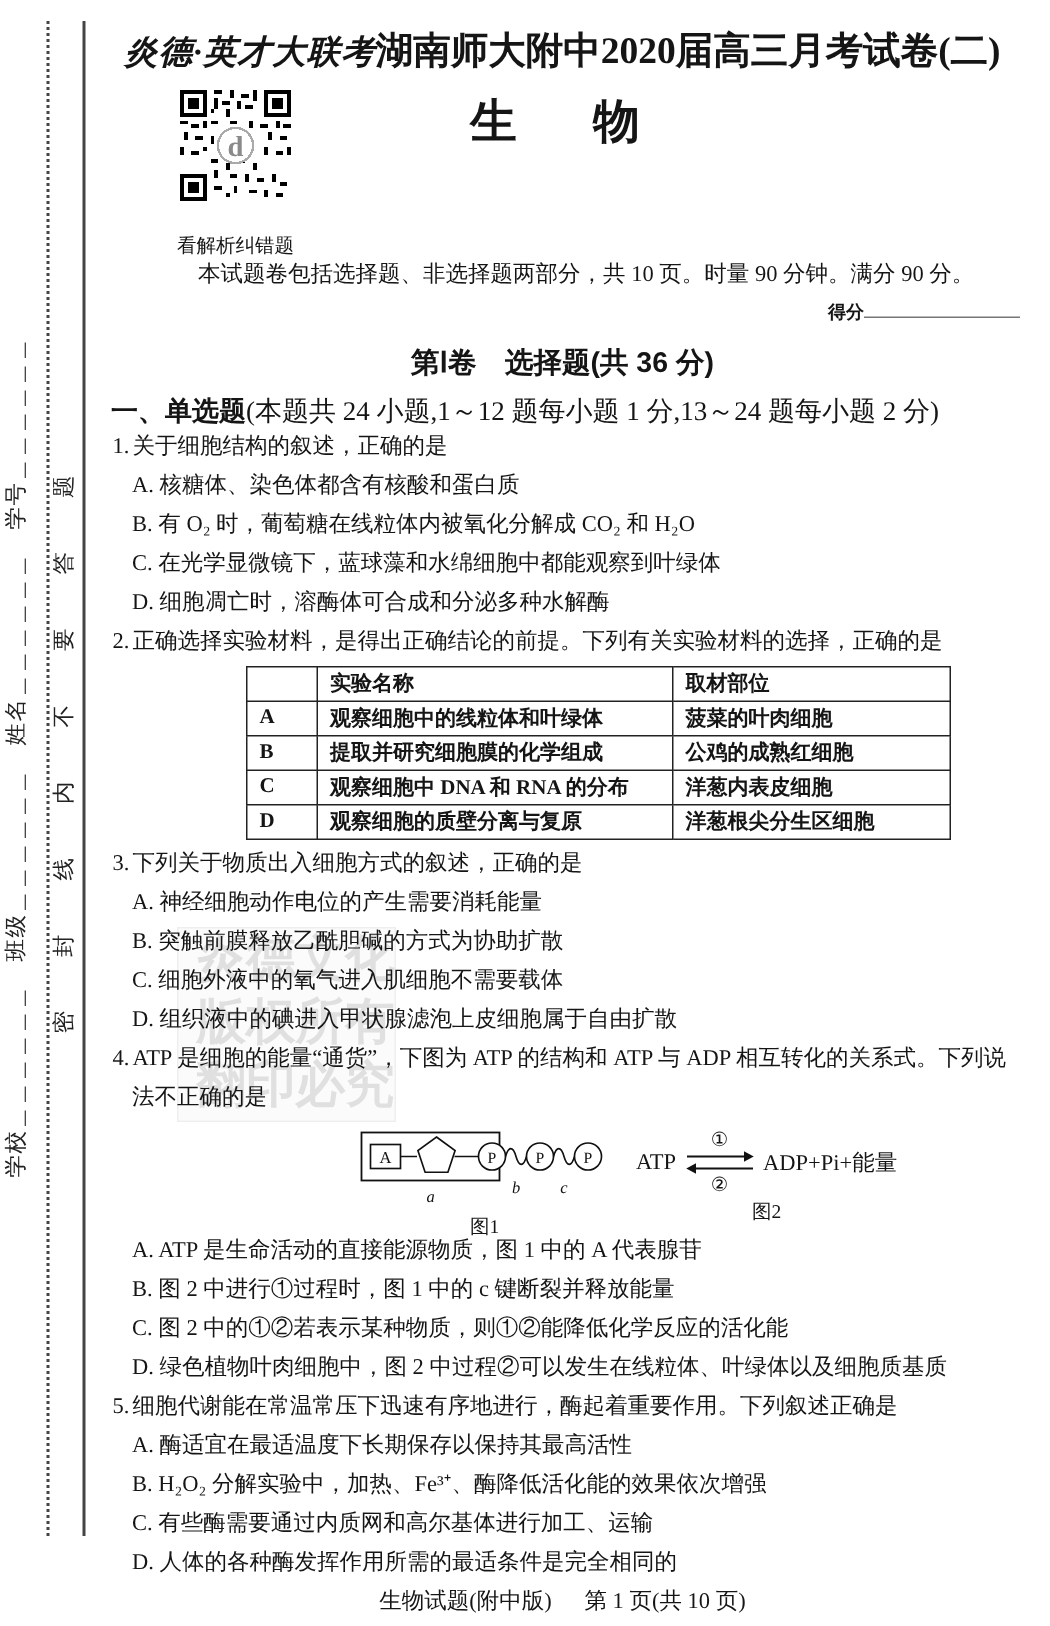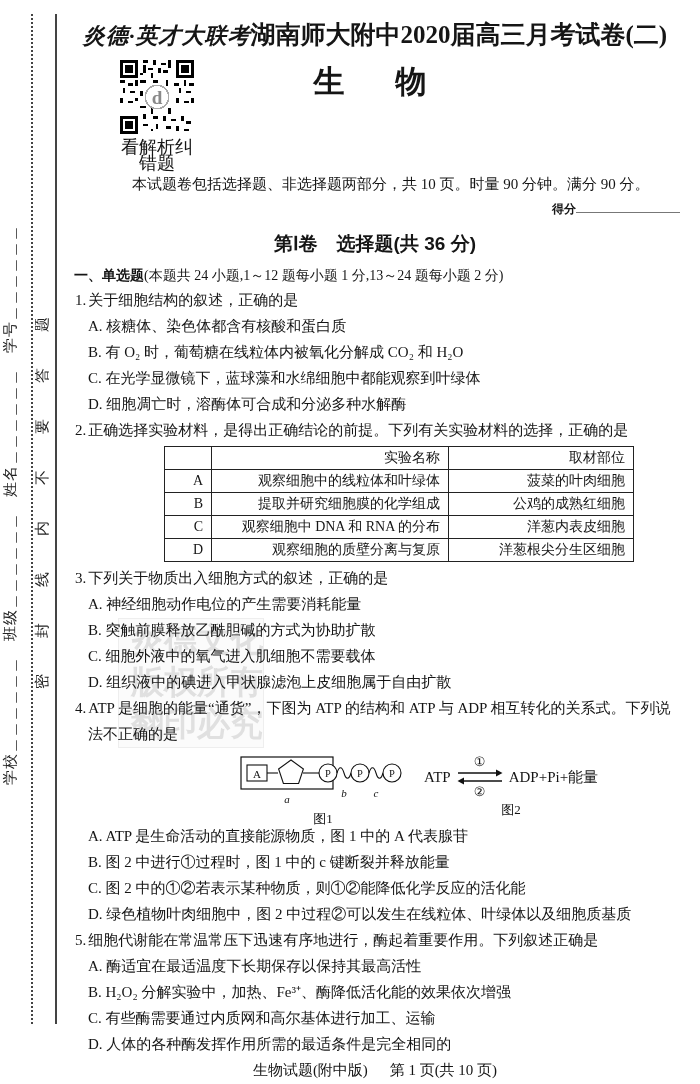--- a/index.html
+++ b/index.html
@@ -21,40 +21,40 @@
         border:1px solid rgba(0,0,0,0.05);background:rgba(0,0,0,0.015);
         text-align:right;pointer-events:none;}
   .watermark div{font-size:33px;line-height:42px;font-weight:bold;
         color:rgba(90,90,90,0.16);font-family:"Liberation Serif",serif;}
   
   .content{position:relative;z-index:1;margin-left:68px;margin-right:18px;}
   .exam-title{margin-top:18px;text-align:center;font-size:25px;font-weight:bold;
         white-space:nowrap;line-height:34px;}
   .exam-title .brand{font-style:italic;font-size:22px;letter-spacing:1px;}
   .qr-wrap{position:absolute;left:117px;top:60px;width:80px;text-align:center;z-index:2;}
-  .qr-caption{font-size:18px;line-height:16px;margin-top:1px;
+  .qr-caption{font-size:13px;line-height:16px;margin-top:17px;
         font-family:"Liberation Sans",sans-serif;}
   .subject-title{margin-top:8px;text-align:center;font-size:31px;font-weight:bold;
         line-height:42px;letter-spacing:10px;font-family:"Liberation Sans",sans-serif;}
   .intro{margin-top:70px;margin-left:64px;font-size:15px;line-height:22px;}
   .score-row{margin-top:2px;text-align:right;font-size:12px;line-height:22px;
         font-weight:bold;font-family:"Liberation Sans",sans-serif;padding-right:2px;}
   .score-blank{display:inline-block;width:104px;height:15px;
         border-bottom:1.5px solid #777;}
   .section-title{margin-top:10px;text-align:center;font-size:19px;font-weight:bold;
         line-height:28px;font-family:"Liberation Sans",sans-serif;}
-  .part-heading{margin-top:6px;font-size:14px;line-height:22px;padding-left:6px;}
+  .part-heading{margin-top:6px;font-size:18px;line-height:22px;padding-left:6px;}
   .part-heading .ph-label{font-weight:bold;font-family:"Liberation Sans",sans-serif;}
   .q-stem{font-size:15px;line-height:26px;padding-left:20px;text-indent:-13px;}
   .q-stem .q-num{margin-right:2px;}
   .q-option{font-size:15px;line-height:26px;padding-left:20px;}
   
   .exp-table{border-collapse:collapse;margin:3px 0 3px 96px;font-size:14px;}
-  .exp-table td,.exp-table th{border:1.2px solid #222;text-align:right;
-        font-weight:normal;padding:1px 8px;height:20px;}
+  .exp-table td,.exp-table th{border:1.2px solid #222;text-align:left;
+        font-weight:bold;padding:1px 8px;height:20px;}
   .exp-table .c0{width:30px;} .exp-table .c1{width:220px;} .exp-table .c2{width:168px;}
   
   .atp-row{display:flex;align-items:flex-start;margin:4px 0 2px 170px;gap:16px;height:70px;}
   .fig1{width:170px;text-align:center;}
   .fig-caption{font-size:13px;line-height:15px;margin-top:0;}
   .fig2{display:flex;flex-direction:column;align-items:center;margin-top:4px;}
   .fig2-formula{display:flex;align-items:center;gap:5px;font-size:15px;white-space:nowrap;}
   .arrow-stack{display:flex;flex-direction:column;align-items:center;line-height:1;}
   .arrow-stack .circ{font-size:13px;line-height:14px;}
   .fig2 .fig-caption{margin-top:3px;}

